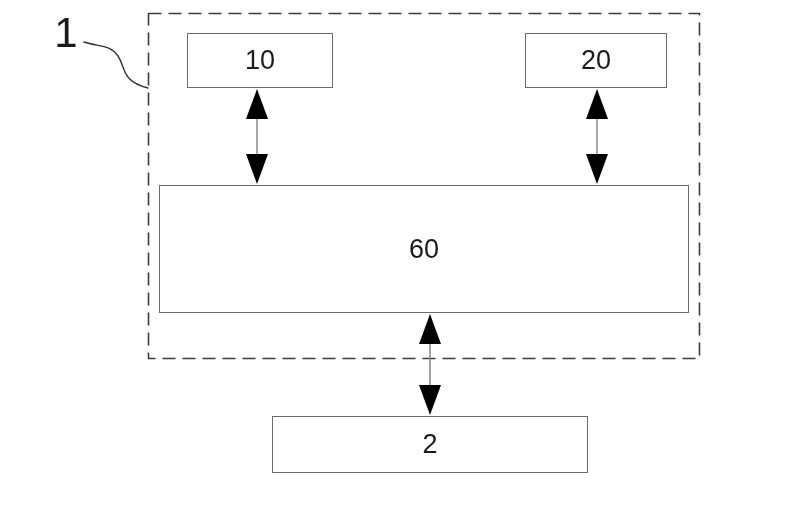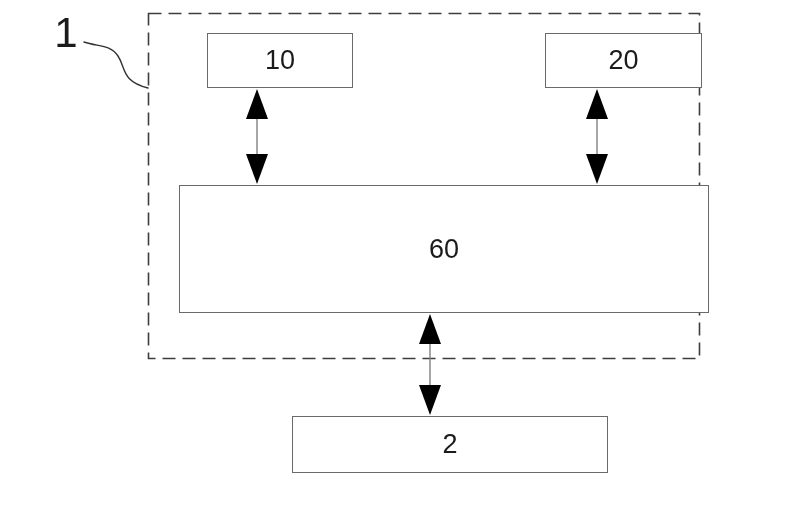--- a/index.html
+++ b/index.html
@@ -26,24 +26,23 @@
     position: absolute;
     box-sizing: border-box;
     border: 1.5px solid #6a6a6a;
     background: #ffffff;
     display: flex;
     align-items: center;
     justify-content: center;
     color: #1b1b1b;
     font-size: 27px;
     line-height: 1;
-    margin-left: 20px;
   }
   .box-10 { left: 187px; top: 33px;  width: 146px; height: 55px; }
-  .box-20 { left: 525px; top: 33px;  width: 157px; height: 55px; }
+  .box-20 { left: 525px; top: 33px;  width: 142px; height: 55px; }
   .box-30 { left: 159px; top: 185px; width: 530px; height: 128px; }
   .box-2  { left: 272px; top: 416px; width: 316px; height: 57px; }
   .outer-label {
     position: absolute;
     left: 46px;
     top: 10px;
     width: 40px;
     text-align: center;
     color: #1b1b1b;
     font-size: 42px;

